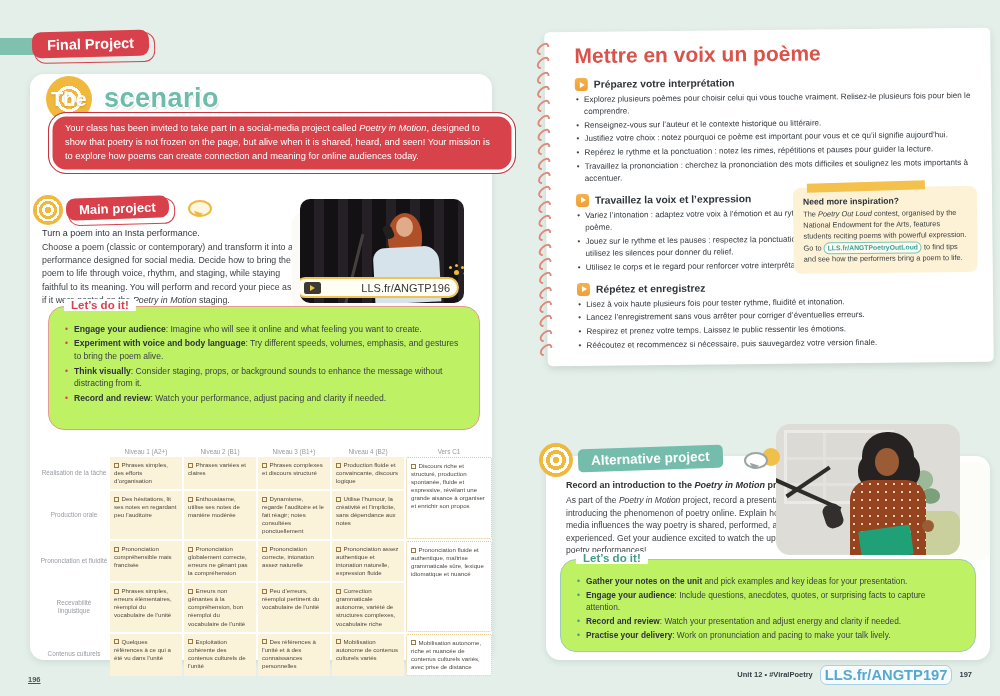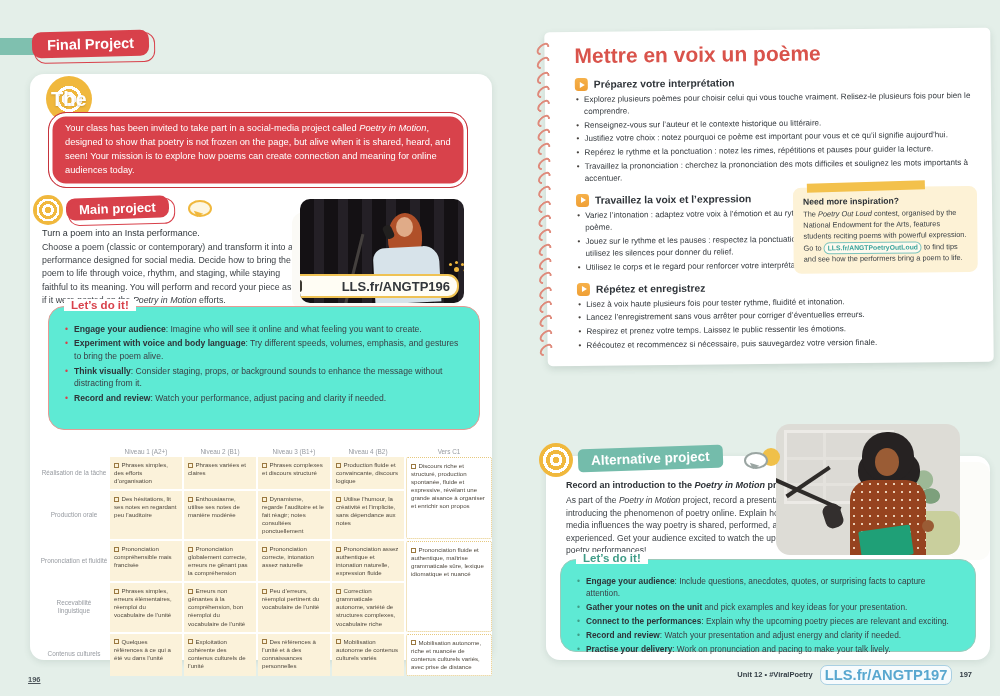--- a/index.html
+++ b/index.html
@@ -12,40 +12,40 @@
   .pill-link { display:inline-block; color:#58a7cf; background:#f6fbfd; border:1px solid #a9cfe2;
                border-radius:7px; padding:0 4px; font-size:.92em; font-weight:bold; line-height:1.25; }
   .bullseye { position:absolute; border-radius:50%;
               background:radial-gradient(circle at 50% 50%, #f0b83d 0 4px, #fff 4px 7px, #f0b83d 7px 10px, #fff 10px 13px, #f0b83d 13px 16px); }
   .badge-red { position:absolute; background:#d8414b; color:#fff; font-weight:bold; border-radius:9px; }
   .badge-red::after { content:""; position:absolute; inset:-2px; border:1.5px solid #d8414b; border-radius:11px;
                       transform:translate(4px,4px) rotate(.6deg); z-index:-1; }
   .bubble { position:absolute; width:24px; height:17px; background:#fdf6e1; border:2.5px solid #f0b83d; border-radius:50%; }
   .bubble::after { content:""; position:absolute; left:2px; bottom:-7px; width:0; height:0;
                    border:5px solid transparent; border-top-color:#f0b83d; transform:rotate(18deg); }
-  .ldi-box { position:absolute; border-radius:16px; background:#5eead4; }
+  .ldi-box { position:absolute; border-radius:16px; background:#bef264; }
   .ldi-title { position:absolute; top:-8px; left:15px; background:#fff; padding:0 7px; font-weight:bold; font-size:11.5px; }
   .ldi-box ul { list-style:none; padding:13px 14px 8px 16px; }
   .ldi-box li { position:relative; padding-left:9px; font-size:8.6px; line-height:1.45; margin:2.5px 0; }
   .ldi-box li::before { content:"•"; position:absolute; left:0; top:0; font-size:8.6px; }
   .b { font-weight:bold; color:#2e3338; }
   .it { font-style:italic; }
 
   
   .teal-bar { position:absolute; left:0; top:38px; width:36px; height:17px; background:#7fc0af; }
   .left-card { left:30px; top:74px; width:462px; height:586px; }
   .fp-badge { left:32px; top:31px; padding:5px 15px; font-size:14.5px; transform:rotate(-1.5deg); }
 
   .scen-title { position:absolute; left:46px; top:76px; width:300px; height:50px; }
   .scen-circle { left:0; top:0; width:46px; height:46px; }
   .scen-the { position:absolute; left:5px; top:12px; font-size:20px; font-weight:bold; color:#fff;
               text-shadow:0 1px 2px rgba(120,90,20,.35); }
   .scen-rest { position:absolute; left:58px; top:7px; font-size:27px; font-weight:bold; color:#6fbcab; letter-spacing:.5px;
                text-shadow:-1.5px 0 #fff,1.5px 0 #fff,0 -1.5px #fff,0 1.5px #fff,1px 2px 2px rgba(90,120,110,.45); }
-  .scen-box { position:absolute; left:48px; top:112px; width:420px; background:#d8424b; border:1.5px solid #c6343d;
+  .scen-box { position:absolute; left:48px; top:112px; width:468px; background:#d8424b; border:1.5px solid #c6343d;
               box-shadow:inset 0 0 0 3.5px #fff; border-radius:18px; padding:9px 16px; color:#fff;
               font-size:9.3px; line-height:1.5; }
 
   .mp-bullseye { left:33px; top:195px; width:30px; height:30px;
               background:radial-gradient(circle at 50% 50%, #f0b83d 0 3px, #fff 3px 6px, #f0b83d 6px 9px, #fff 9px 11.5px, #f0b83d 11.5px 15px);}
   .mp-badge { left:66px; top:197px; padding:3.5px 13px; font-size:13px; transform:rotate(-2deg); }
   .mp-bubble { left:188px; top:200px; }
   .mp-task { position:absolute; left:42px; top:228px; font-size:9px; font-weight:normal; color:#2e3338; }
   .mp-body { position:absolute; left:42px; top:241px; width:256px; font-size:8.8px; line-height:1.5; }
 
@@ -54,21 +54,21 @@
             background:repeating-linear-gradient(90deg,#141114 0 14px,#242026 14px 24px); }
   .p1-hair { position:absolute; left:88px; top:14px; width:34px; height:46px; border-radius:50% 50% 40% 40%; background:#b05029; }
   .p1-face { position:absolute; left:96px; top:18px; width:17px; height:20px; border-radius:50%; background:#e0ab88; }
   .p1-shirt { position:absolute; left:74px; top:48px; width:66px; height:56px; border-radius:12px 16px 0 0; background:#d7e3ea; transform:rotate(-3deg); }
   .p1-micstand { position:absolute; left:52px; top:34px; width:2.5px; height:78px; background:#44403e; transform:rotate(14deg); }
   .p1-mic { position:absolute; left:84px; top:26px; width:9px; height:14px; border-radius:4px; background:#22201f; transform:rotate(-24deg); }
   .vid-pill { position:absolute; right:5px; bottom:5px; display:flex; align-items:center; gap:4px; background:#fffdf4;
               border:2px solid #efc253; border-radius:11px; padding:2.5px 7px; }
   .vid-play { position:relative; width:17px; height:12px; background:#3d3a31; border-radius:2.5px; }
   .vid-play::before { content:""; position:absolute; left:6px; top:3px; border:3px solid transparent; border-left:5px solid #f0c050; }
-  .vid-label { font-size:13px; font-weight:bold; color:#33373b;padding-left:36px; }
+  .vid-label { font-size:11px; font-weight:normal; color:#33373b;padding-left:36px; }
   .spark { position:absolute; right:-2px; top:-9px; width:5px; height:5px; background:#f0b83d; border-radius:50%;
            box-shadow:0 -7px 0 -1px #f0b83d,6px -5px 0 -1px #f0b83d,-6px -5px 0 -1px #f0b83d,8px 1px 0 -1.5px #f0b83d; }
 
   .ldi-red { left:48px; top:306px; width:432px; height:124px; border:1.6px solid #e79a94; }
   .ldi-red .ldi-title { color:#d8414b; }
   .ldi-red li::before { color:#d8414b; }
 
   .rubric { position:absolute; left:40px; top:444px; width:426px; display:grid;
             grid-template-columns:68px 72px 72px 72px 72px 86px; gap:2px; }
   .rub-h { font-size:6.4px; color:#979ba1; text-align:center; padding-top:4px; }
@@ -152,35 +152,36 @@
   <div class="teal-bar"></div>
   <div class="card left-card"></div>
 
   <div class="badge-red fp-badge">
     <span>Final Project</span>
   </div>
 
   <div class="scen-title">
     <span class="bullseye scen-circle"></span>
     <span class="scen-the">The</span>
+    <span class="scen-rest">scenario</span>
   </div>
 
   <div class="scen-box">
     <span>Your class has been invited to take part in a social-media project called </span><span class="it">Poetry in Motion</span><span>, designed to show that poetry is not frozen on the page, but alive when it is shared, heard, and seen! Your mission is to explore how poems can create connection and meaning for online audiences today.</span>
   </div>
 
   <span class="bullseye mp-bullseye"></span>
   <div class="badge-red mp-badge">
     <span>Main project</span>
   </div>
   <span class="bubble mp-bubble"></span>
 
   <div class="mp-task">Turn a poem into an Insta performance.</div>
   <div class="mp-body">
-    <span>Choose a poem (classic or contemporary) and transform it into a performance designed for social media. Decide how to bring the poem to life through voice, rhythm, and staging, while staying faithful to its meaning. You will perform and record your piece as if it were posted on the </span><span class="it">Poetry in Motion</span><span> efforts.</span>
+    <span>Choose a poem (classic or contemporary) and transform it into a performance designed for social media. Decide how to bring the poem to life through voice, rhythm, and staging, while staying faithful to its meaning. You will perform and record your piece as if it were posted on the </span><span class="it">Poetry in Motion</span><span> staging.</span>
   </div>
 
   <div class="photo1-back"></div>
   <div class="photo1">
     <span class="p1-micstand"></span>
     <span class="p1-hair"></span>
     <span class="p1-face"></span>
     <span class="p1-shirt"></span>
     <span class="p1-mic"></span>
     <div class="vid-pill">
@@ -345,23 +346,22 @@
     <span class="p2-boom"></span>
     <span class="p2-boom2"></span>
     <span class="p2-mic"></span>
     <span class="p2-book"></span>
     <span class="p2-hand"></span>
   </div>
 
   <div class="ldi-box ldi-teal">
     <span class="ldi-title">Let’s do it!</span>
     <ul>
+      <li><span class="b">Gather your notes on the unit</span><span> and pick examples and key ideas for your presentation.</span></li>
       <li><span class="b">Engage your audience</span><span>: Include questions, anecdotes, quotes, or surprising facts to capture attention.</span></li>
-      <li><span class="b">Gather your notes on the unit</span><span> and pick examples and key ideas for your presentation.</span></li>
-      <li><span class="b">Connect to the performances</span><span>: Explain why the upcoming poetry pieces are relevant and exciting.</span></li>
       <li><span class="b">Record and review</span><span>: Watch your presentation and adjust energy and clarity if needed.</span></li>
       <li><span class="b">Practise your delivery</span><span>: Work on pronunciation and pacing to make your talk lively.</span></li>
     </ul>
   </div>
 
   <div class="footer-right">
     <span class="unit-label">Unit 12 • #ViralPoetry</span>
     <span class="pill-link">LLS.fr/ANGTP197</span>
     <span class="pnum-right">197</span>
   </div>

